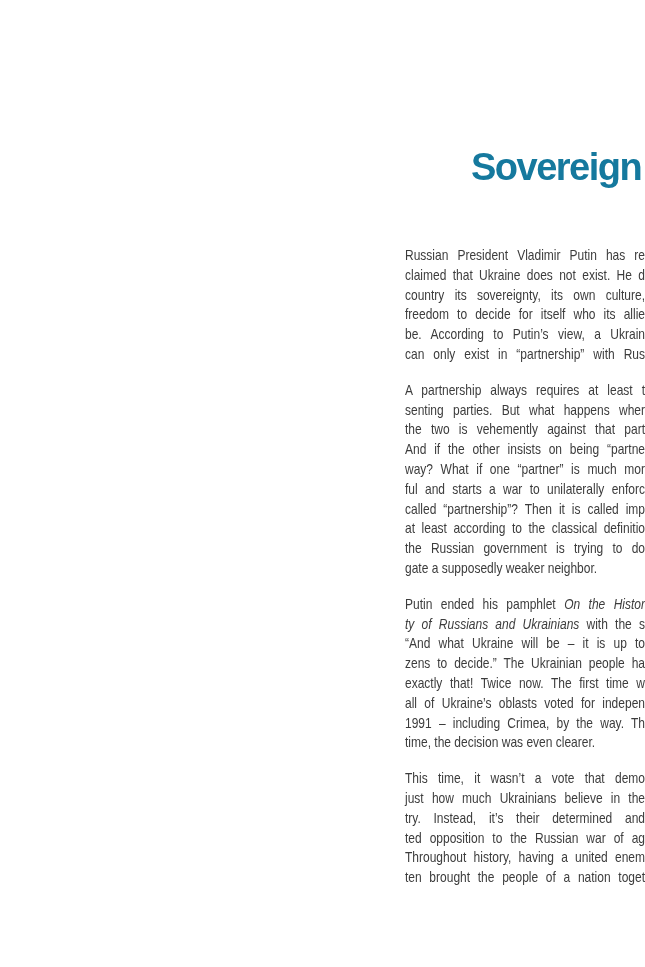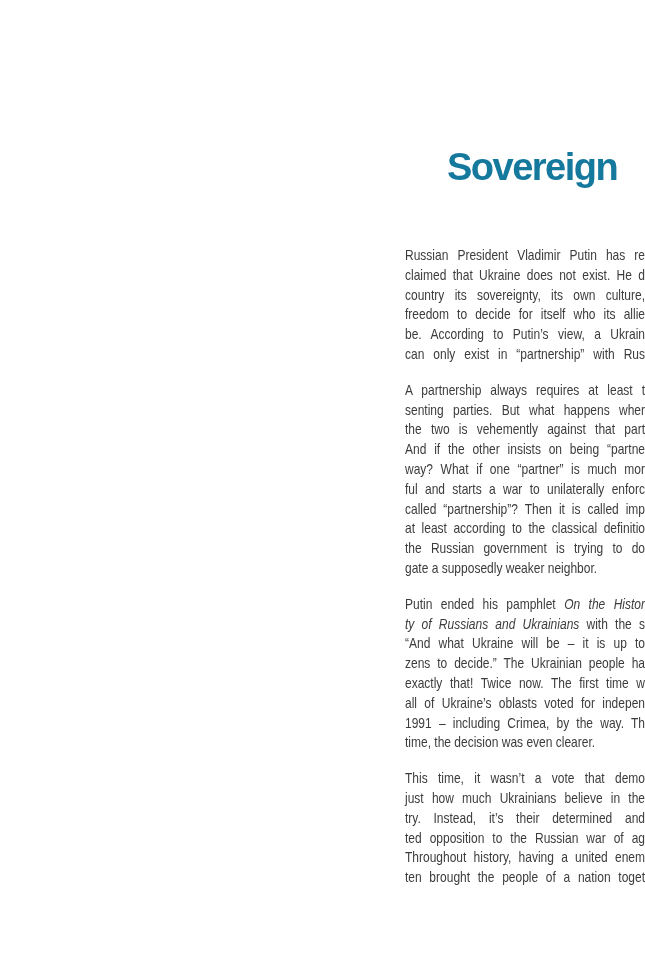--- a/index.html
+++ b/index.html
@@ -10,21 +10,21 @@
   .page {
     position: relative;
     width: 645px;
     height: 967px;
     background: #ffffff;
     overflow: hidden;
     font-family: "Liberation Sans", "DejaVu Sans", sans-serif;
   }
   .title {
     position: absolute;
-    left: 447px;
+    left: 471px;
     top: 146px;
     margin: 0;
     font-size: 38px;
     line-height: 42px;
     font-weight: 700;
     letter-spacing: -1.5px;
     color: #15799e;
     white-space: nowrap;
   }
   .bodycol {

